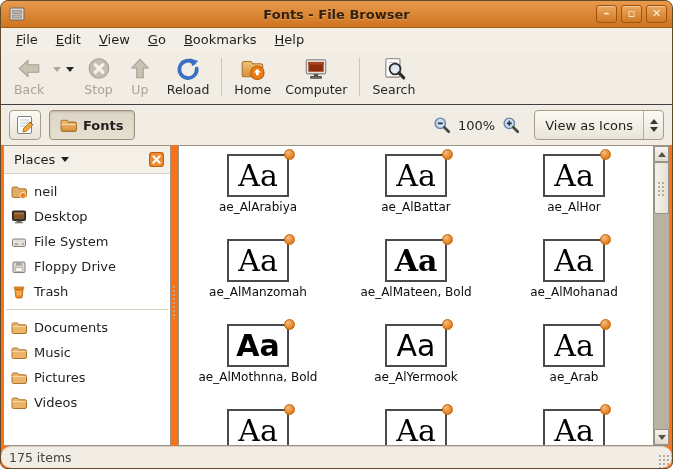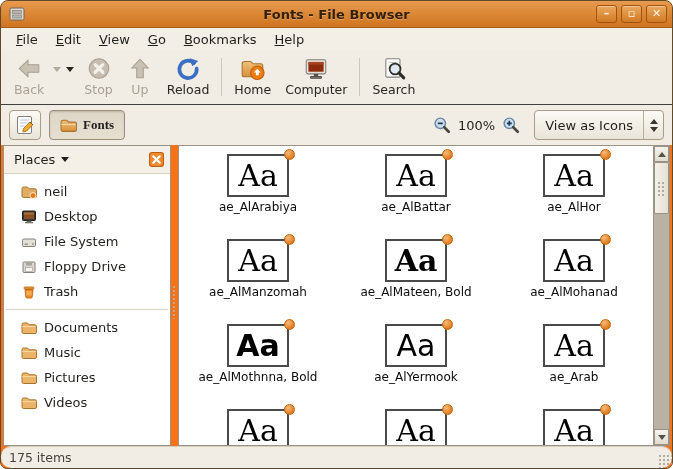--- a/index.html
+++ b/index.html
@@ -69,21 +69,21 @@
   .sq-btn{
     width:32px;height:30px;border:1px solid #a89c86;border-radius:4px;
     background:linear-gradient(#fcfaf6,#e9e4d8);
     display:flex;align-items:center;justify-content:center;
   }
   .path-btn{
     height:30px;border:1px solid #9c9078;border-radius:4px;
     background:linear-gradient(#ddd6c7,#e6e0d2);
     box-shadow:inset 0 1px 2px rgba(0,0,0,.15);
     display:flex;align-items:center;gap:6px;padding:0 10px;
-    font-size:13px;font-weight:bold;color:#211f1c;font-family:Liberation Serif, serif;
+    font-size:13px;font-weight:bold;color:#211f1c;
   }
   .zoom-ctrl{margin-left:auto;display:flex;align-items:center;gap:7px;}
   .zoom-pct{font-size:13px;color:#211f1c;}
   .view-combo{
     height:30px;border:1px solid #a89c86;border-radius:4px;
     background:linear-gradient(#fcfaf6,#e9e4d8);
     display:flex;align-items:center;margin-left:6px;
   }
   .view-combo .vlabel{font-size:13px;color:#211f1c;padding:0 10px;}
   .spin{border-left:1px solid #b9ae97;height:100%;width:20px;display:flex;flex-direction:column;align-items:center;justify-content:center;gap:3px;}
@@ -95,21 +95,21 @@
     width:168px;flex:0 0 168px;background:#fff;
     border:1px solid #9a9284;display:flex;flex-direction:column;
   }
   .sb-header{
     height:28px;flex:0 0 28px;background:#f4f0e8;border-bottom:1px solid #d9d3c6;
     display:flex;align-items:center;padding:0 6px;
   }
   .places-btn{display:flex;align-items:center;gap:6px;font-size:13px;color:#211f1c;padding:2px 4px;}
   .sb-close{margin-left:auto;}
   .sb-list{padding-top:5px;}
-  .sb-item{height:25px;display:flex;align-items:center;gap:7px;padding-left:17px;font-size:13px;color:#211f1c;}
+  .sb-item{height:25px;display:flex;align-items:center;gap:7px;padding-left:7px;font-size:13px;color:#211f1c;}
   .sb-sep{height:1px;background:#d9d3c6;margin:5px 2px;}
   .pane-handle{width:7px;flex:0 0 7px;position:relative;}
   .pane-handle::after{
     content:"";position:absolute;left:1px;top:140px;width:5px;height:34px;
     background-image:radial-gradient(#b3ab9c 1px,transparent 1.2px);
     background-size:4px 4px;
   }
   .content{
     flex:1;background:#fff;border:1px solid #9a9284;
     display:flex;min-width:0;overflow:hidden;justify-content:center;

